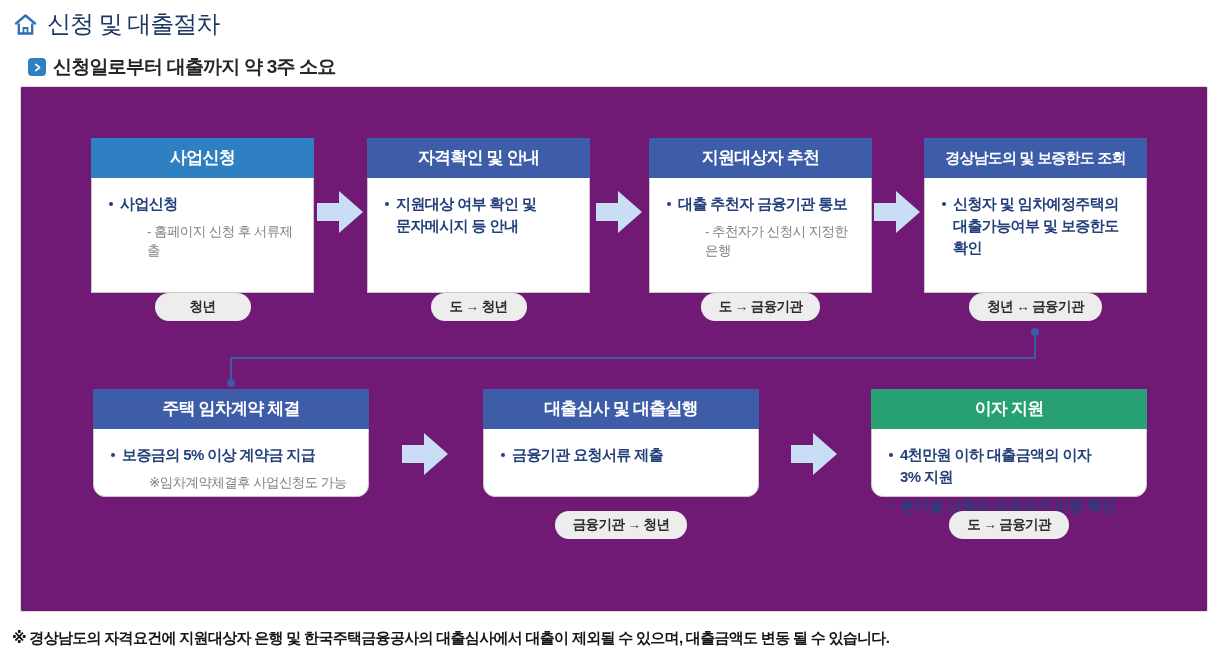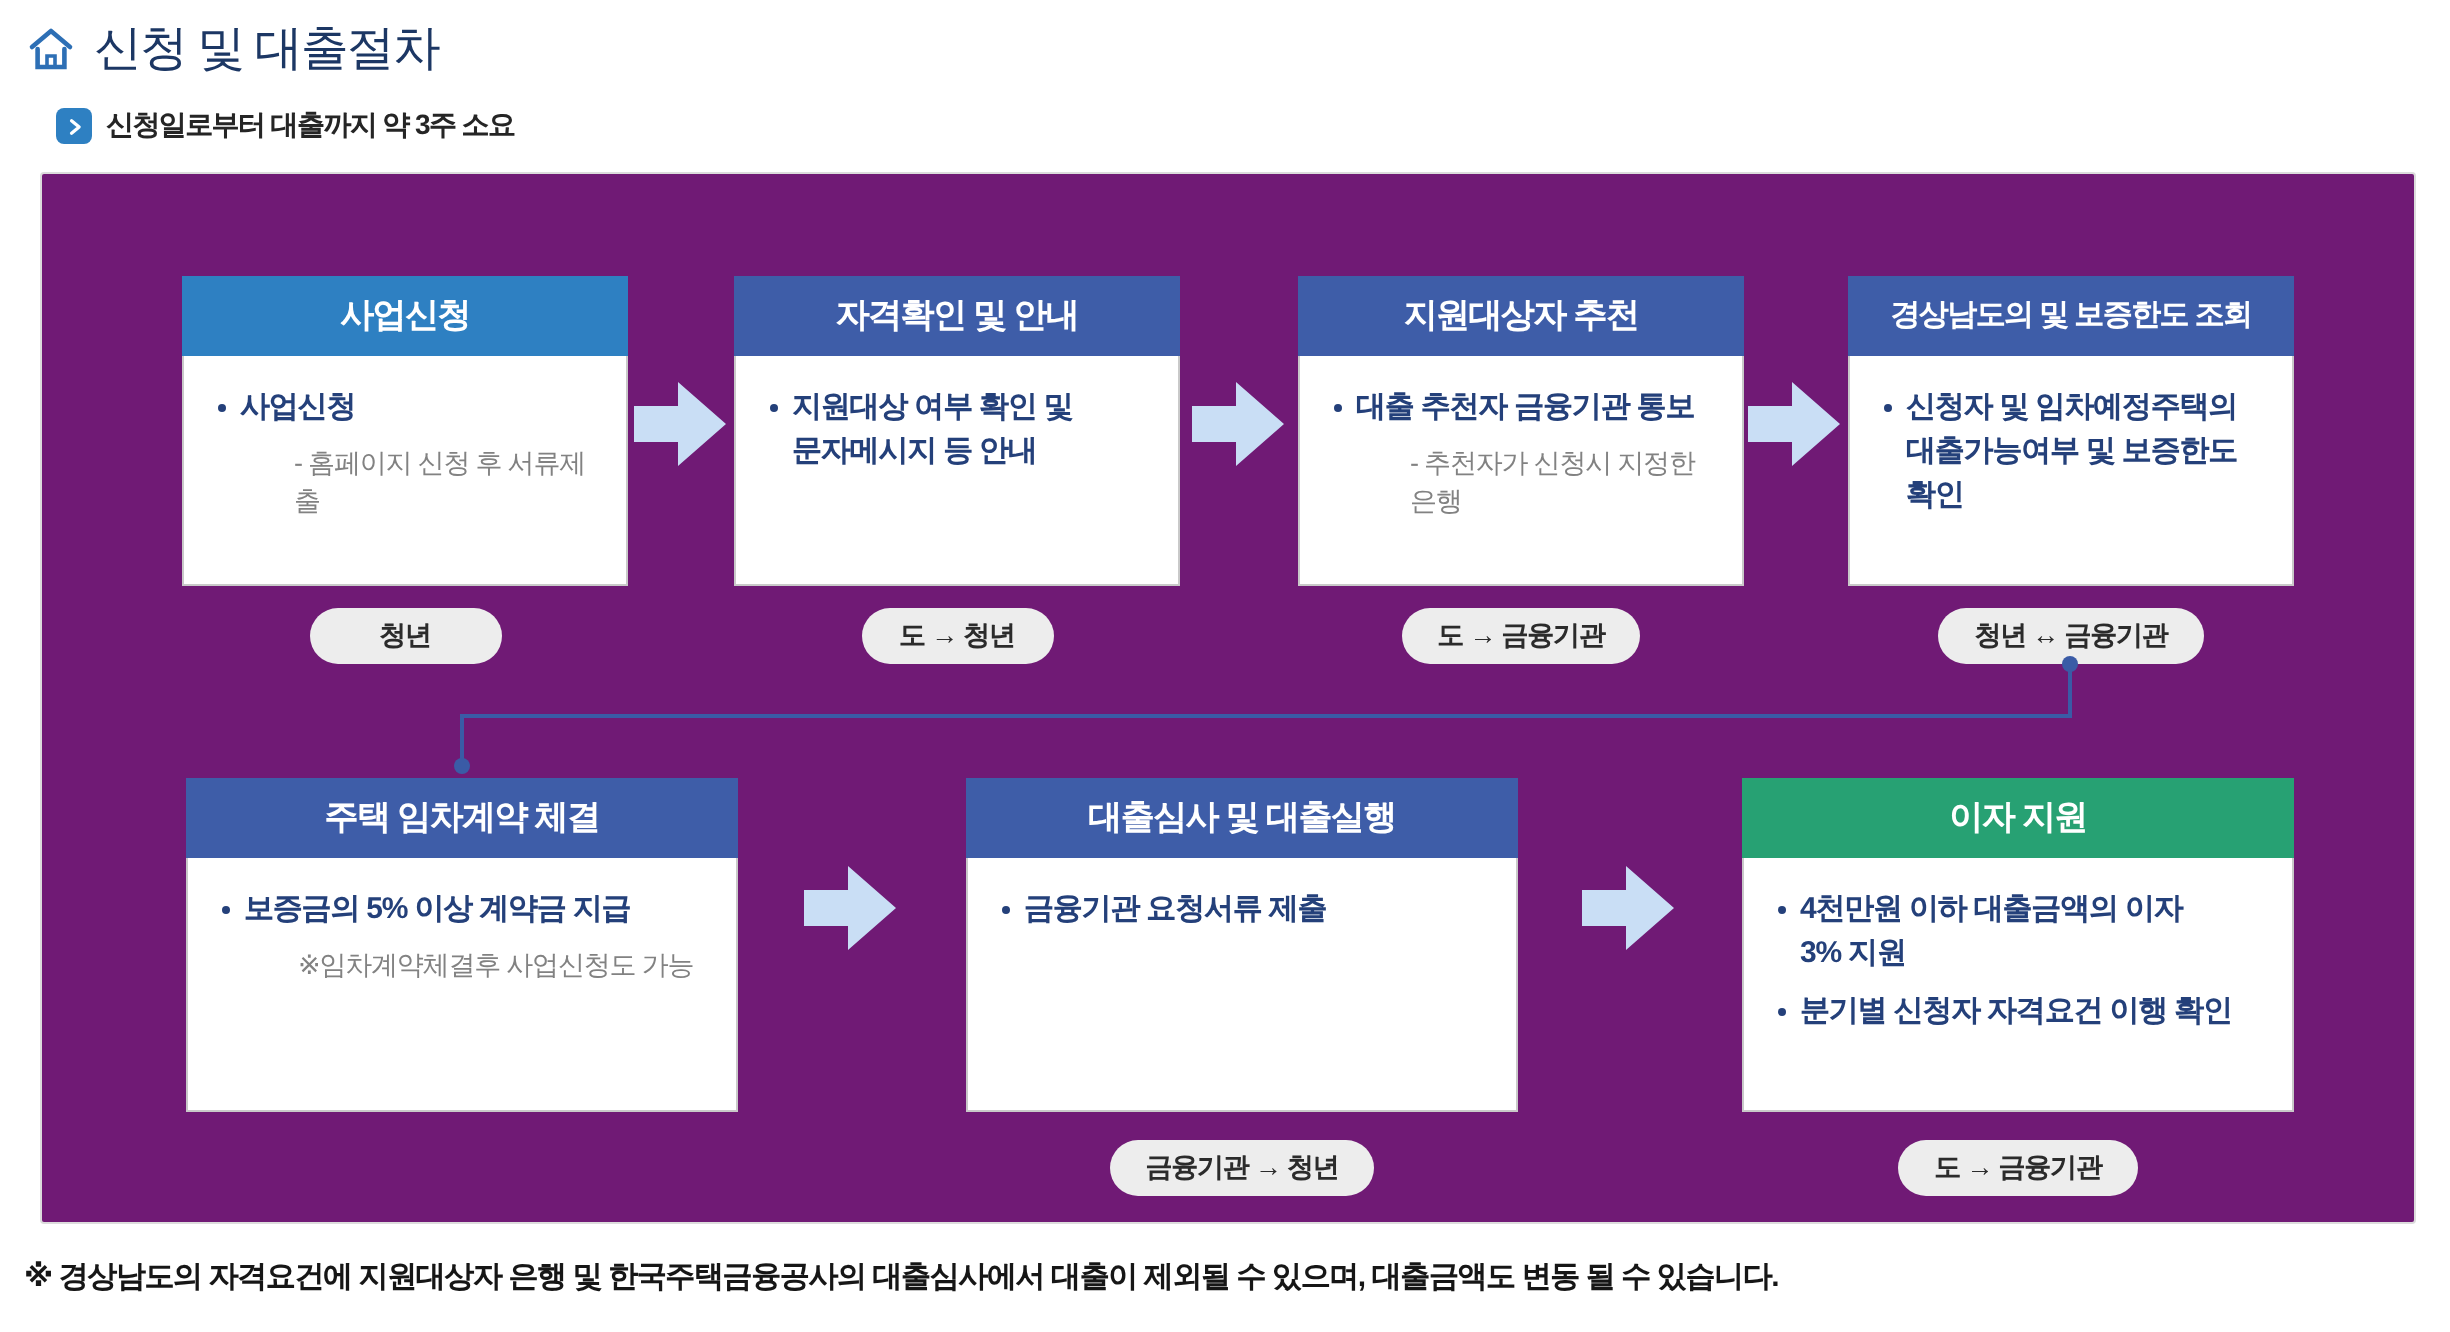--- a/index.html
+++ b/index.html
@@ -16,43 +16,43 @@
     font-family:"Liberation Sans","DejaVu Sans",sans-serif;
   }
   
   .title-row{position:absolute;left:12px;top:8px;display:flex;align-items:center;gap:8px;}
   .home-ico{width:27px;height:27px;color:var(--icon-blue);display:block;}
   .page-title{font-size:24px;font-weight:400;color:var(--title-navy);letter-spacing:-1px;}
   .subtitle-row{position:absolute;left:28px;top:54px;display:flex;align-items:center;gap:7px;}
   .chev{width:18px;height:18px;border-radius:4px;background:var(--sky-blue);
         display:flex;align-items:center;justify-content:center;flex:0 0 auto;}
   .chev svg{width:11px;height:11px;display:block;}
-  .subtitle{font-size:14px;font-weight:700;color:var(--subtitle-dark);letter-spacing:-0.8px;}
+  .subtitle{font-size:19px;font-weight:700;color:var(--subtitle-dark);letter-spacing:-0.8px;}
   
   .board{position:absolute;left:20px;top:86px;width:1188px;height:526px;
          border:1px solid var(--board-border);border-radius:2px;background:#701a75;}
   
   .step{position:absolute;text-align:center;}
   .step .card{border:1px solid var(--border-gray);background:#fff;text-align:left;}
   .step .hdr{height:40px;line-height:40px;text-align:center;color:#fff;font-weight:700;
              font-size:17px;letter-spacing:-0.8px;white-space:nowrap;margin:-1px -1px 0 -1px;}
   .hdr-sky{background:var(--sky-blue);}
   .hdr-navy{background:var(--step-navy);}
   .hdr-green{background:var(--green);}
   .hdr.t-sm{font-size:15px;}
   .step .bd{padding:15px 10px 0 16px;}
   .r1 .card{height:155px;width:223px;}
-  .r2 .card{height:167px;width:276px;}
+  .r2 .card{height:108px;width:276px;border-radius:12px;}
   .line{display:flex;margin-bottom:7px;letter-spacing:-0.6px;}
   .line .dot{width:4px;height:4px;border-radius:50%;background:var(--body-navy);
              flex:0 0 auto;margin:9px 7px 0 1px;}
   .line .txt{font-size:15px;font-weight:600;color:var(--body-navy);white-space:pre-line;line-height:1.45;}
   .line.sub{padding-left:4px;margin-left:35px;}
   .line.sub .txt{font-size:13.5px;font-weight:400;color:var(--sub-gray);}
-  .pill{display:inline-block;margin-top:11px;min-width:96px;padding:5px 18px;border-radius:14px;
+  .pill{display:inline-block;min-width:96px;padding:5px 18px;border-radius:14px;
         background:var(--pill-bg);font-size:13.5px;font-weight:700;color:var(--pill-text);
         letter-spacing:-0.6px;text-align:center;}
   .r2 .pill{margin-top:14px;}
   
   .s1{left:70px;top:51px;width:223px;}
   .s2{left:346px;top:51px;width:223px;}
   .s3{left:628px;top:51px;width:223px;}
   .s4{left:903px;top:51px;width:223px;}
   .s5{left:72px;top:302px;width:276px;}
   .s6{left:462px;top:302px;width:276px;}

